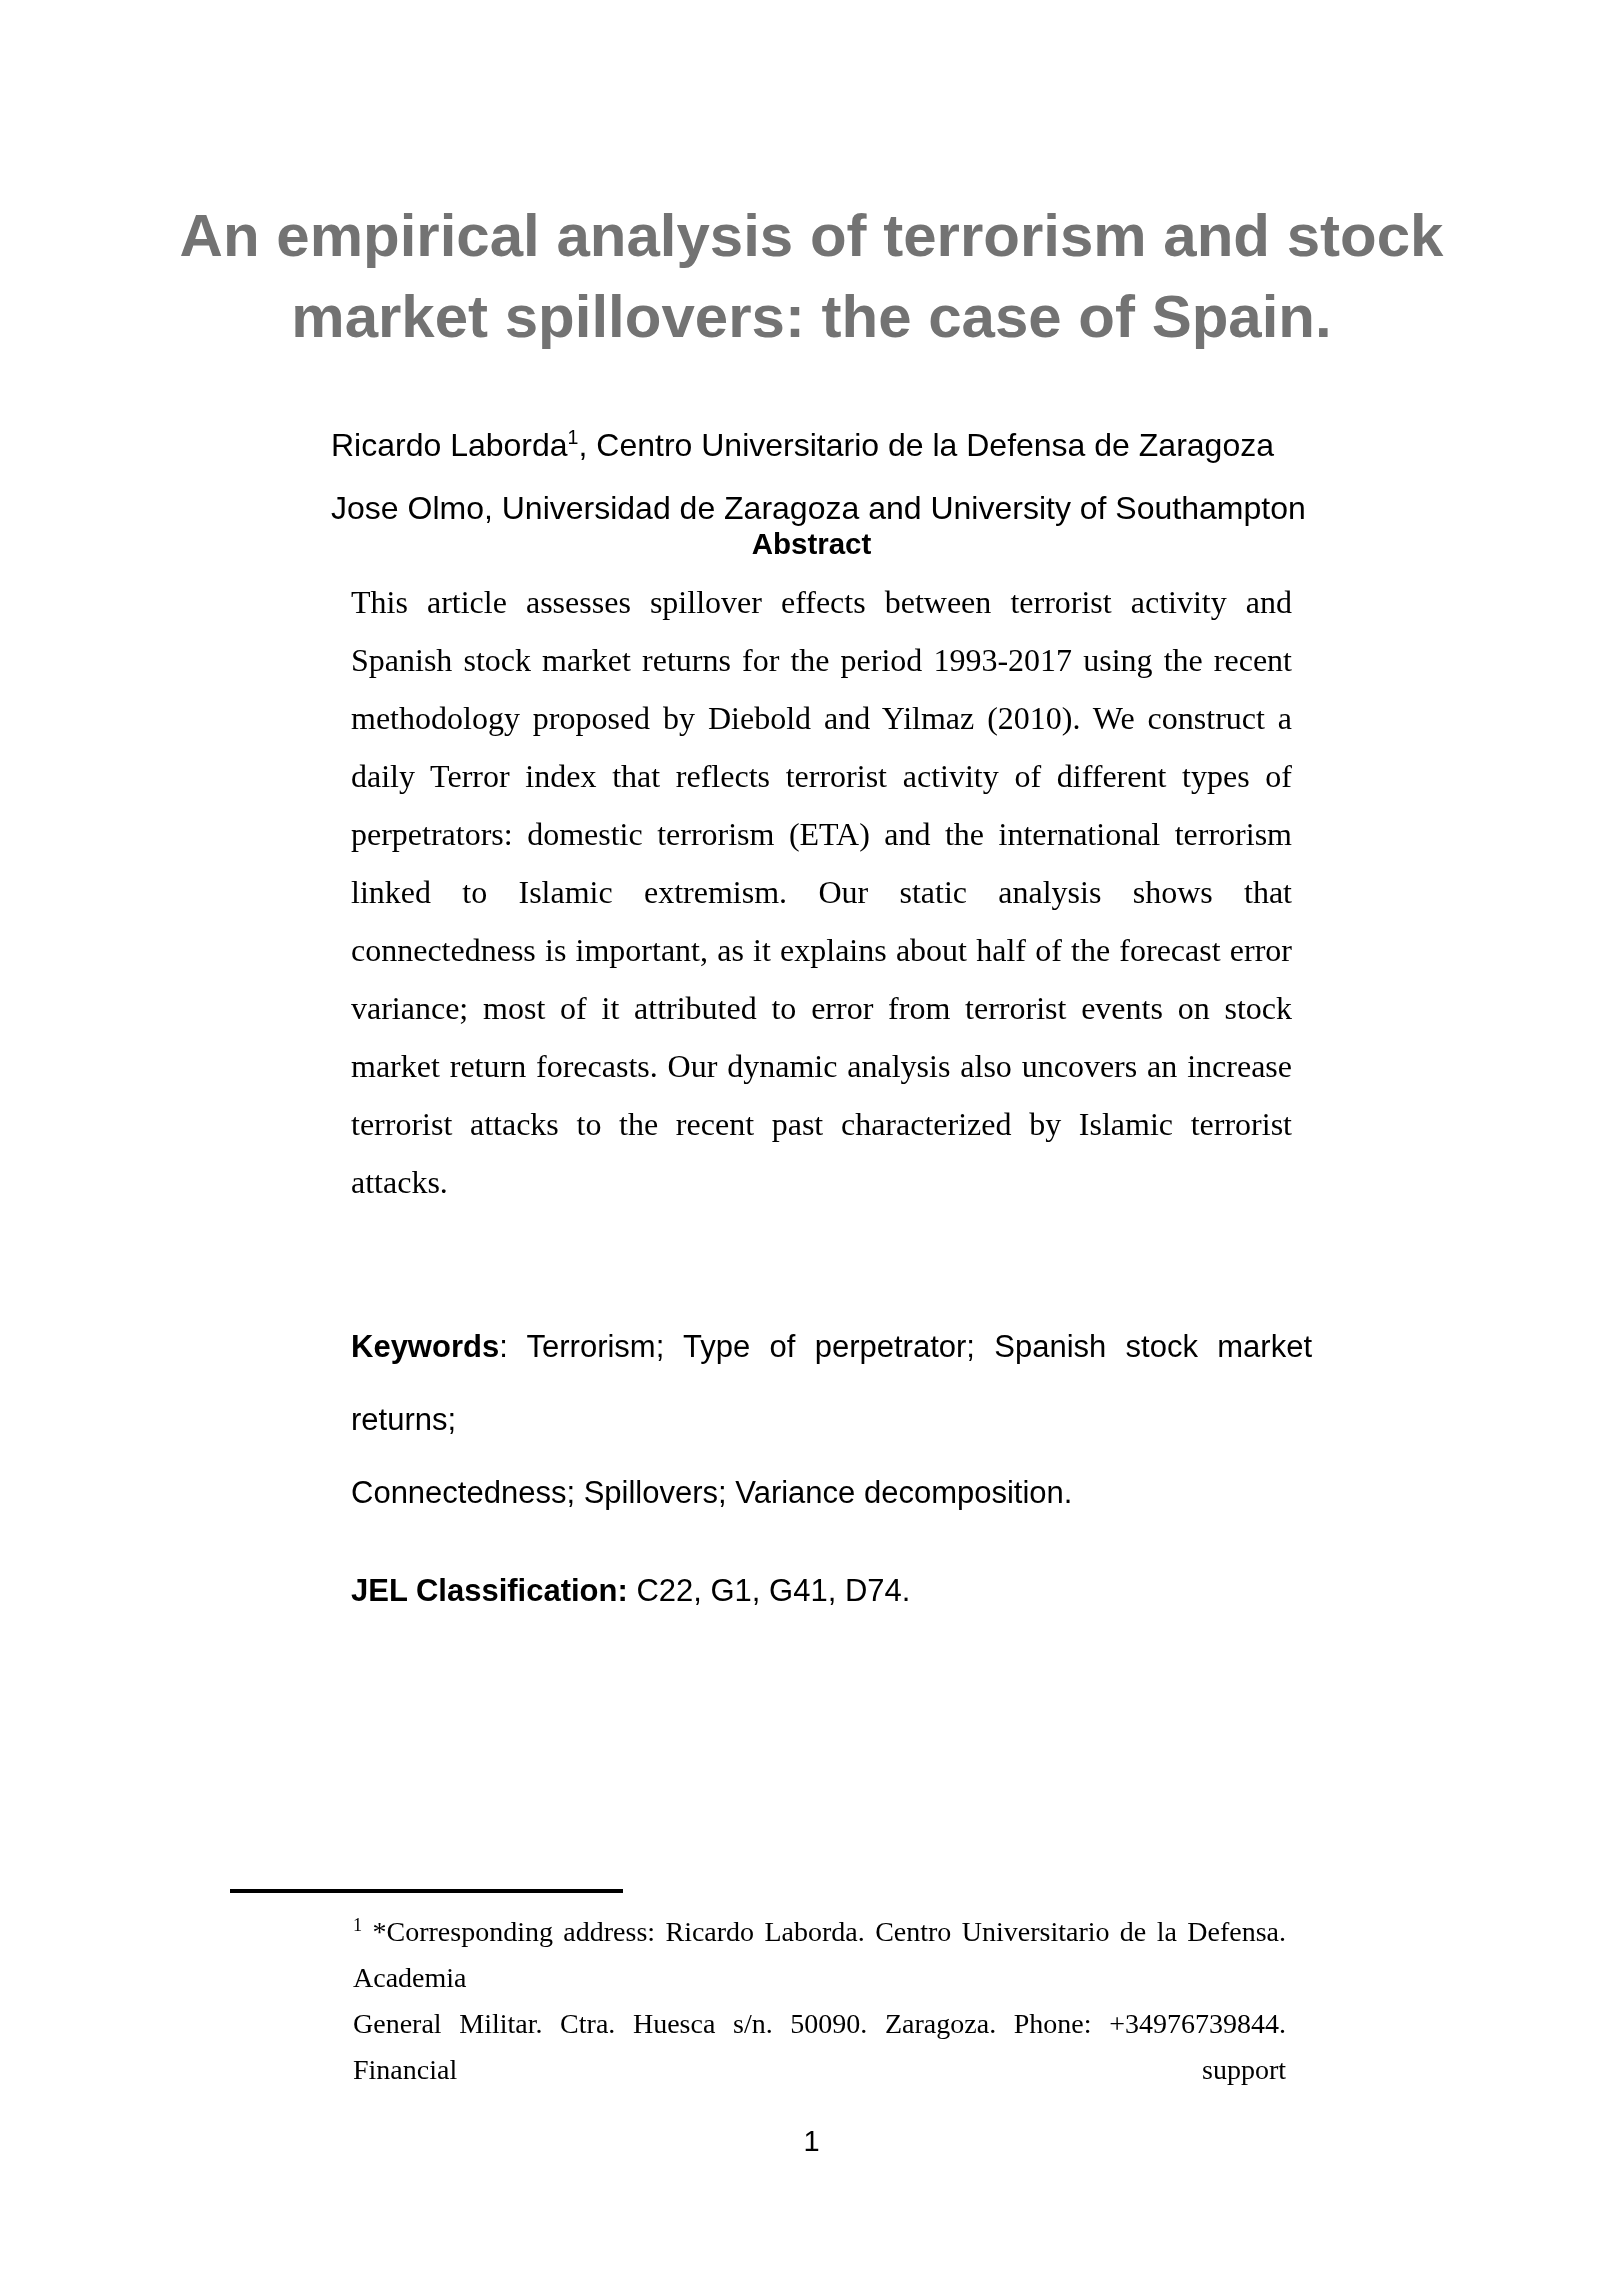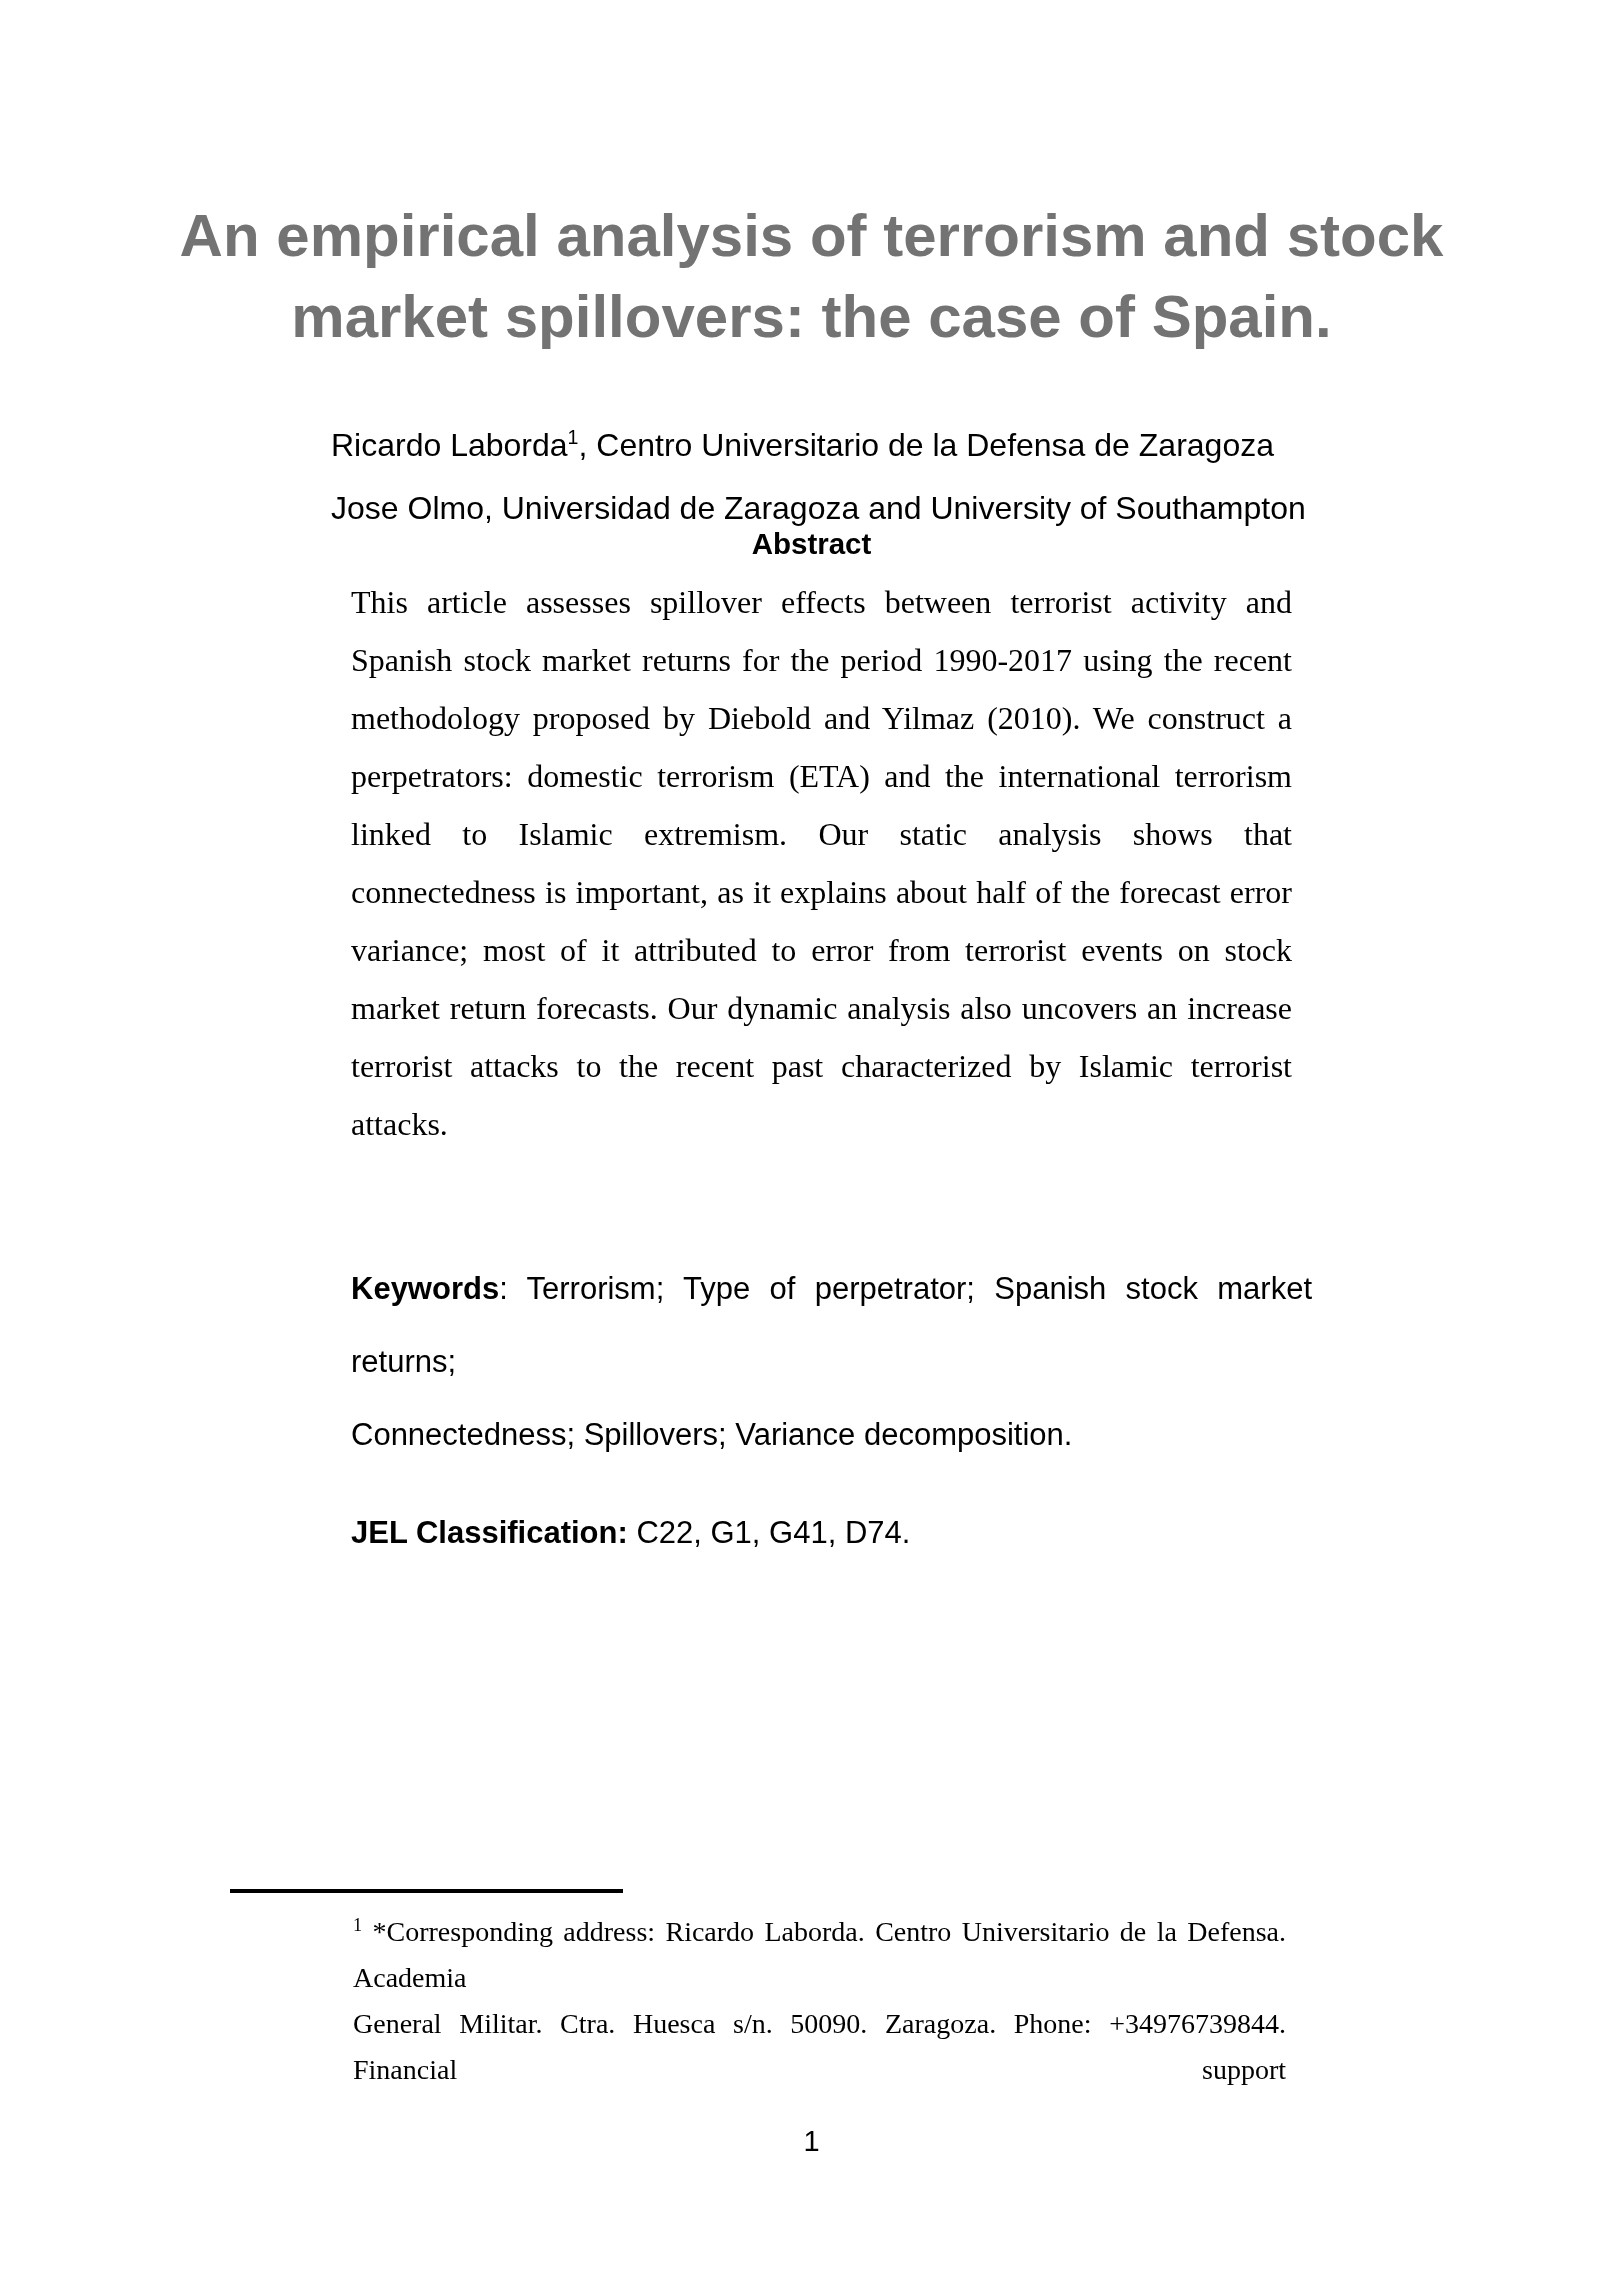--- a/index.html
+++ b/index.html
@@ -125,22 +125,23 @@
 
   <div class="authors">
     <div class="author-line1"><span>Ricardo Laborda</span><sup>1</sup><span>, Centro Universitario de la Defensa de Zaragoza</span></div>
     <div class="author-line2">Jose Olmo, Universidad de Zaragoza and University of Southampton</div>
   </div>
 
   <div class="abstract-heading">Abstract</div>
 
   <div class="abstract">
     <div class="jline">This article assesses spillover effects between terrorist activity and</div>
-    <div class="jline">Spanish stock market returns for the period 1990-2017 using the recent</div>
+    <div class="jline">Spanish stock market returns for the period 1993-2017 using the recent</div>
     <div class="jline">methodology proposed by Diebold and Yilmaz (2010). We construct a</div>
+    <div class="jline">daily Terror index that reflects terrorist activity of different types of</div>
     <div class="jline">perpetrators: domestic terrorism (ETA) and the international terrorism</div>
     <div class="jline">linked to Islamic extremism. Our static analysis shows that</div>
     <div class="jline">connectedness is important, as it explains about half of the forecast error</div>
     <div class="jline">variance; most of it attributed to error from terrorist events on stock</div>
     <div class="jline">market return forecasts. Our dynamic analysis also uncovers an increase</div>
     <div class="jline">terrorist attacks to the recent past characterized by Islamic terrorist</div>
     <div class="lastline">attacks.</div>
   </div>
 
   <div class="keywords">

